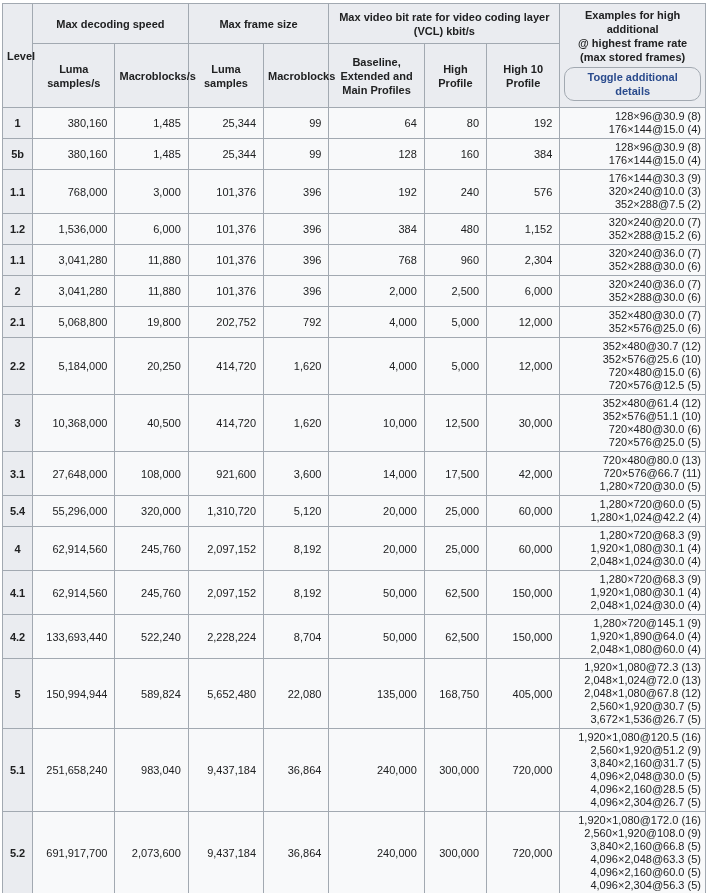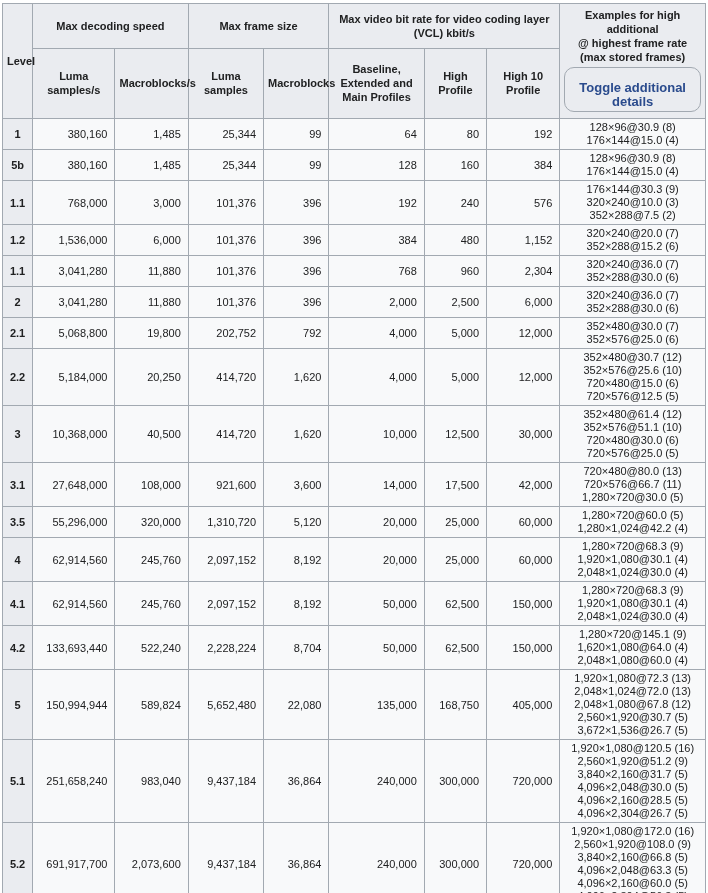--- a/index.html
+++ b/index.html
@@ -27,37 +27,37 @@
   thead tr.sub-row th { height:48px; }
   td.num {
     text-align:right;
     padding:2px 7px;
     white-space:nowrap;
   }
   th.level-cell {
     padding:2px 3px;
   }
   td.examples {
-    text-align:center;
+    text-align:right;
     padding:2px 4px;
     line-height:13px;
     white-space:nowrap;
   }
   th.examples-head { padding:4px 4px 6px; }
   th.examples-head .line { line-height:14px; }
   .toggle-btn {
     display:inline-block;
     margin-top:3px;
-    padding:13px 10px 2px;
+    padding:2px 10px 2px;
     border:1px solid #a2a9b1;
     border-radius:10px;
     background:#eaecf0;
     color:#2a4b8d;
     font-weight:bold;
-    font-size:13px;
+    font-size:11px;
     cursor:pointer;
     font-family:"Liberation Sans", "DejaVu Sans", sans-serif;
   }
   col.c-level { width:30px; }
   col.c-luma-s { width:82px; }
   col.c-mb-s { width:73px; }
   col.c-luma { width:75px; }
   col.c-mb { width:65px; }
   col.c-base { width:95px; }
   col.c-high { width:62px; }
@@ -244,21 +244,21 @@
           <td class="num">14,000</td>
           <td class="num">17,500</td>
           <td class="num">42,000</td>
           <td class="examples">
             <div>720×480@80.0 (13)</div>
             <div>720×576@66.7 (11)</div>
             <div>1,280×720@30.0 (5)</div>
           </td>
         </tr>
         <tr>
-          <th class="level-cell">3.5</th>
+          <th class="level-cell">5.4</th>
           <td class="num">55,296,000</td>
           <td class="num">320,000</td>
           <td class="num">1,310,720</td>
           <td class="num">5,120</td>
           <td class="num">20,000</td>
           <td class="num">25,000</td>
           <td class="num">60,000</td>
           <td class="examples">
             <div>1,280×720@60.0 (5)</div>
             <div>1,280×1,024@42.2 (4)</div>
@@ -298,21 +298,21 @@
           <th class="level-cell">4.2</th>
           <td class="num">133,693,440</td>
           <td class="num">522,240</td>
           <td class="num">2,228,224</td>
           <td class="num">8,704</td>
           <td class="num">50,000</td>
           <td class="num">62,500</td>
           <td class="num">150,000</td>
           <td class="examples">
             <div>1,280×720@145.1 (9)</div>
-            <div>1,620×1,080@64.0 (4)</div>
+            <div>1,920×1,890@64.0 (4)</div>
             <div>2,048×1,080@60.0 (4)</div>
           </td>
         </tr>
         <tr>
           <th class="level-cell">5</th>
           <td class="num">150,994,944</td>
           <td class="num">589,824</td>
           <td class="num">5,652,480</td>
           <td class="num">22,080</td>
           <td class="num">135,000</td>

